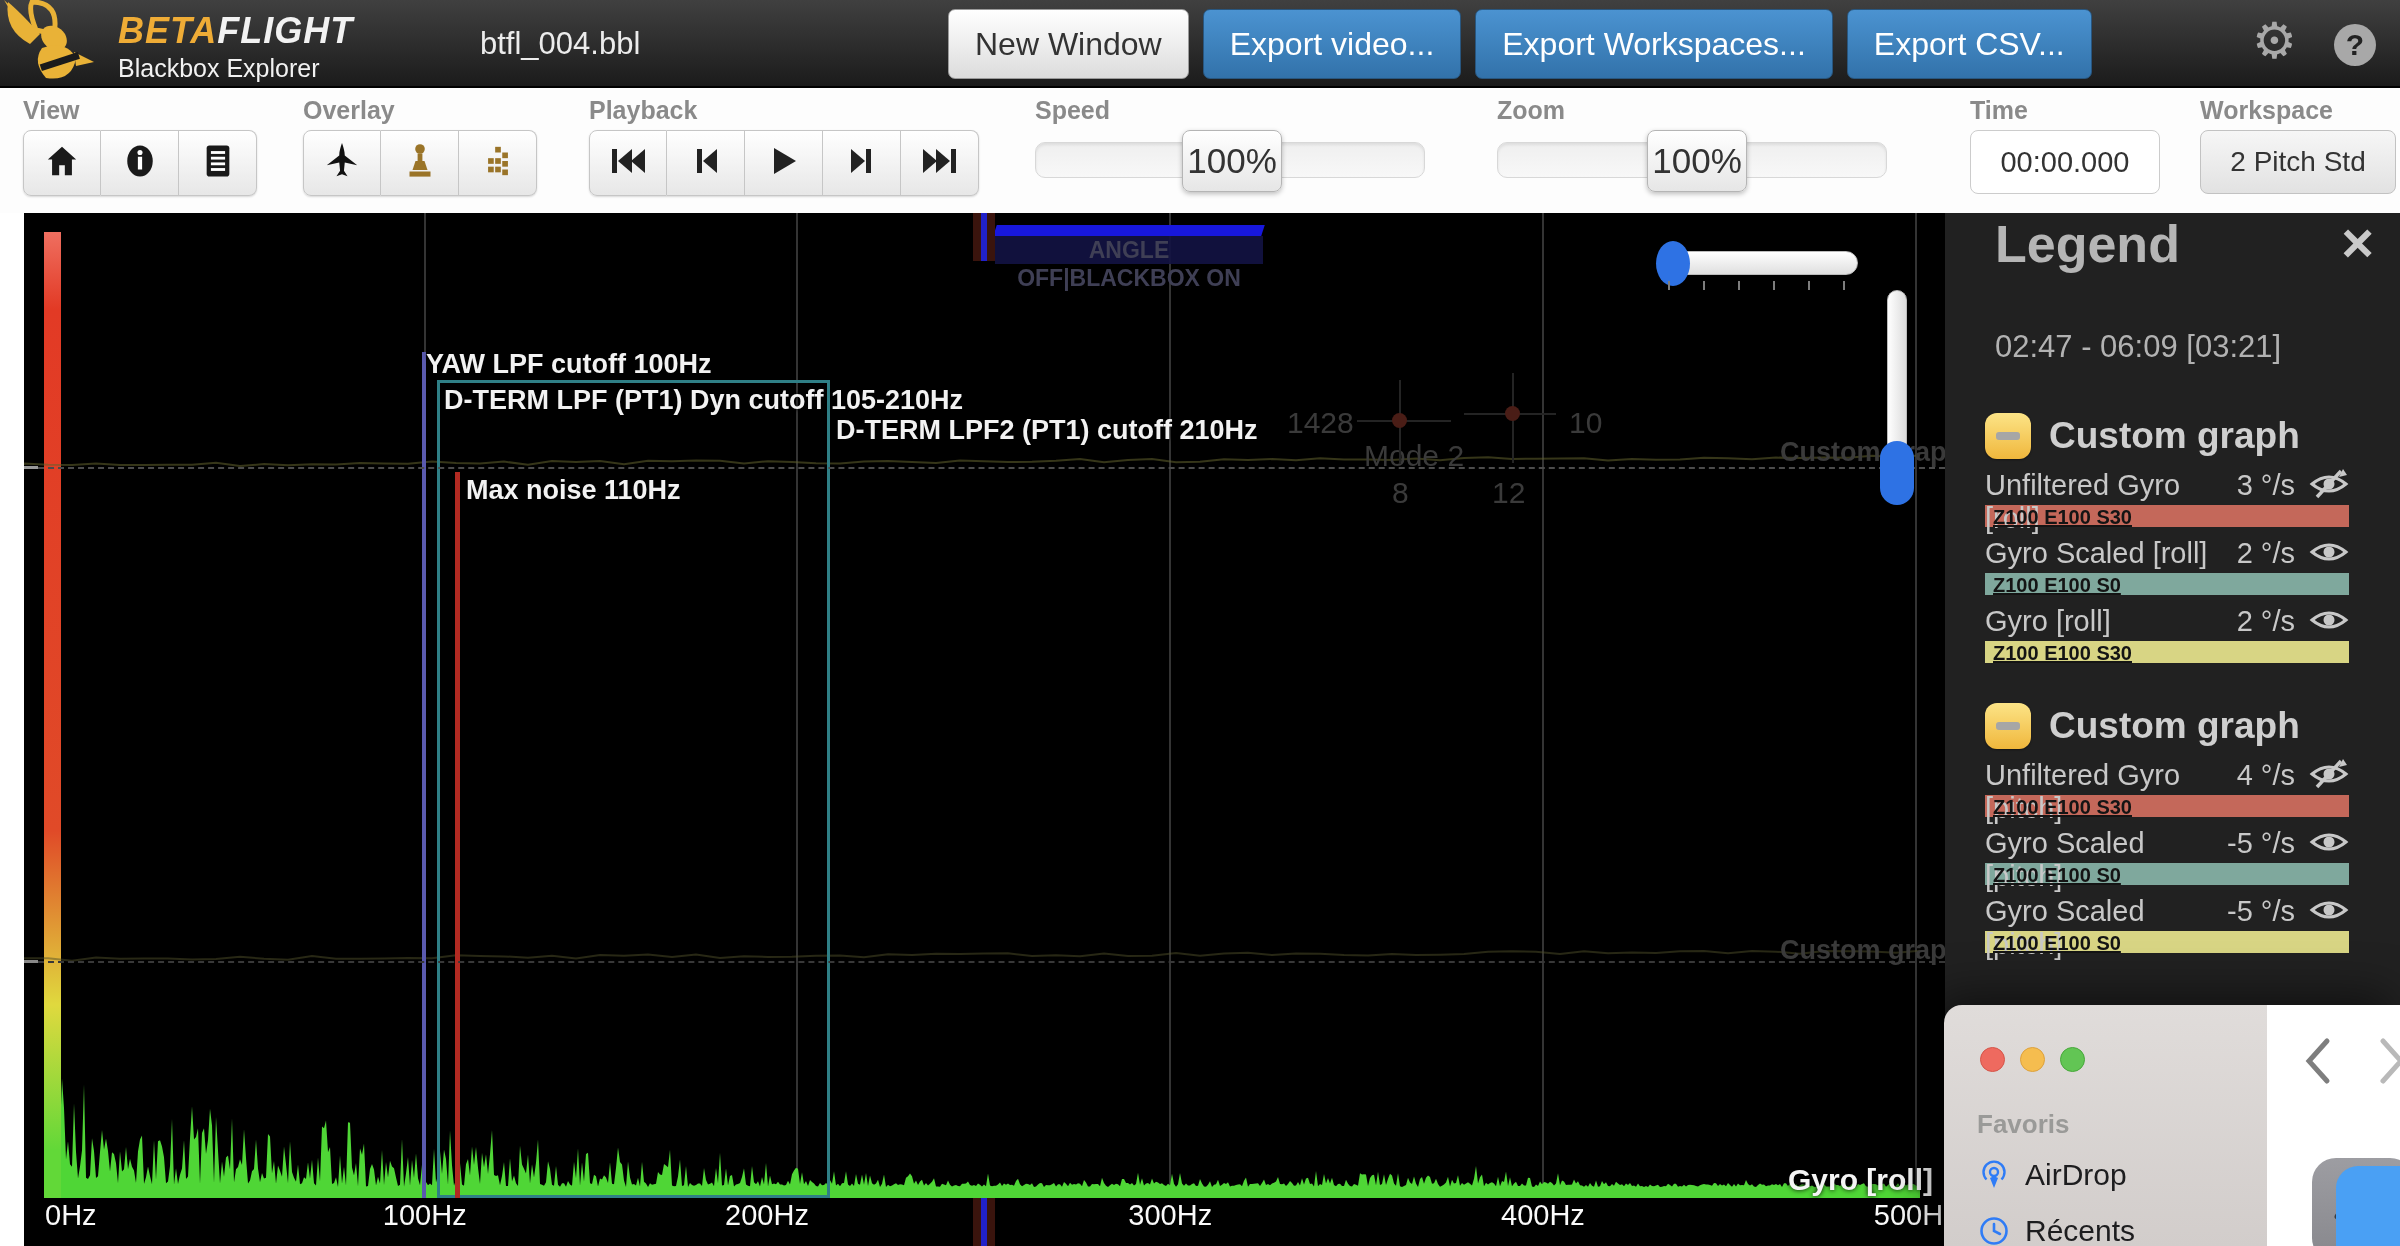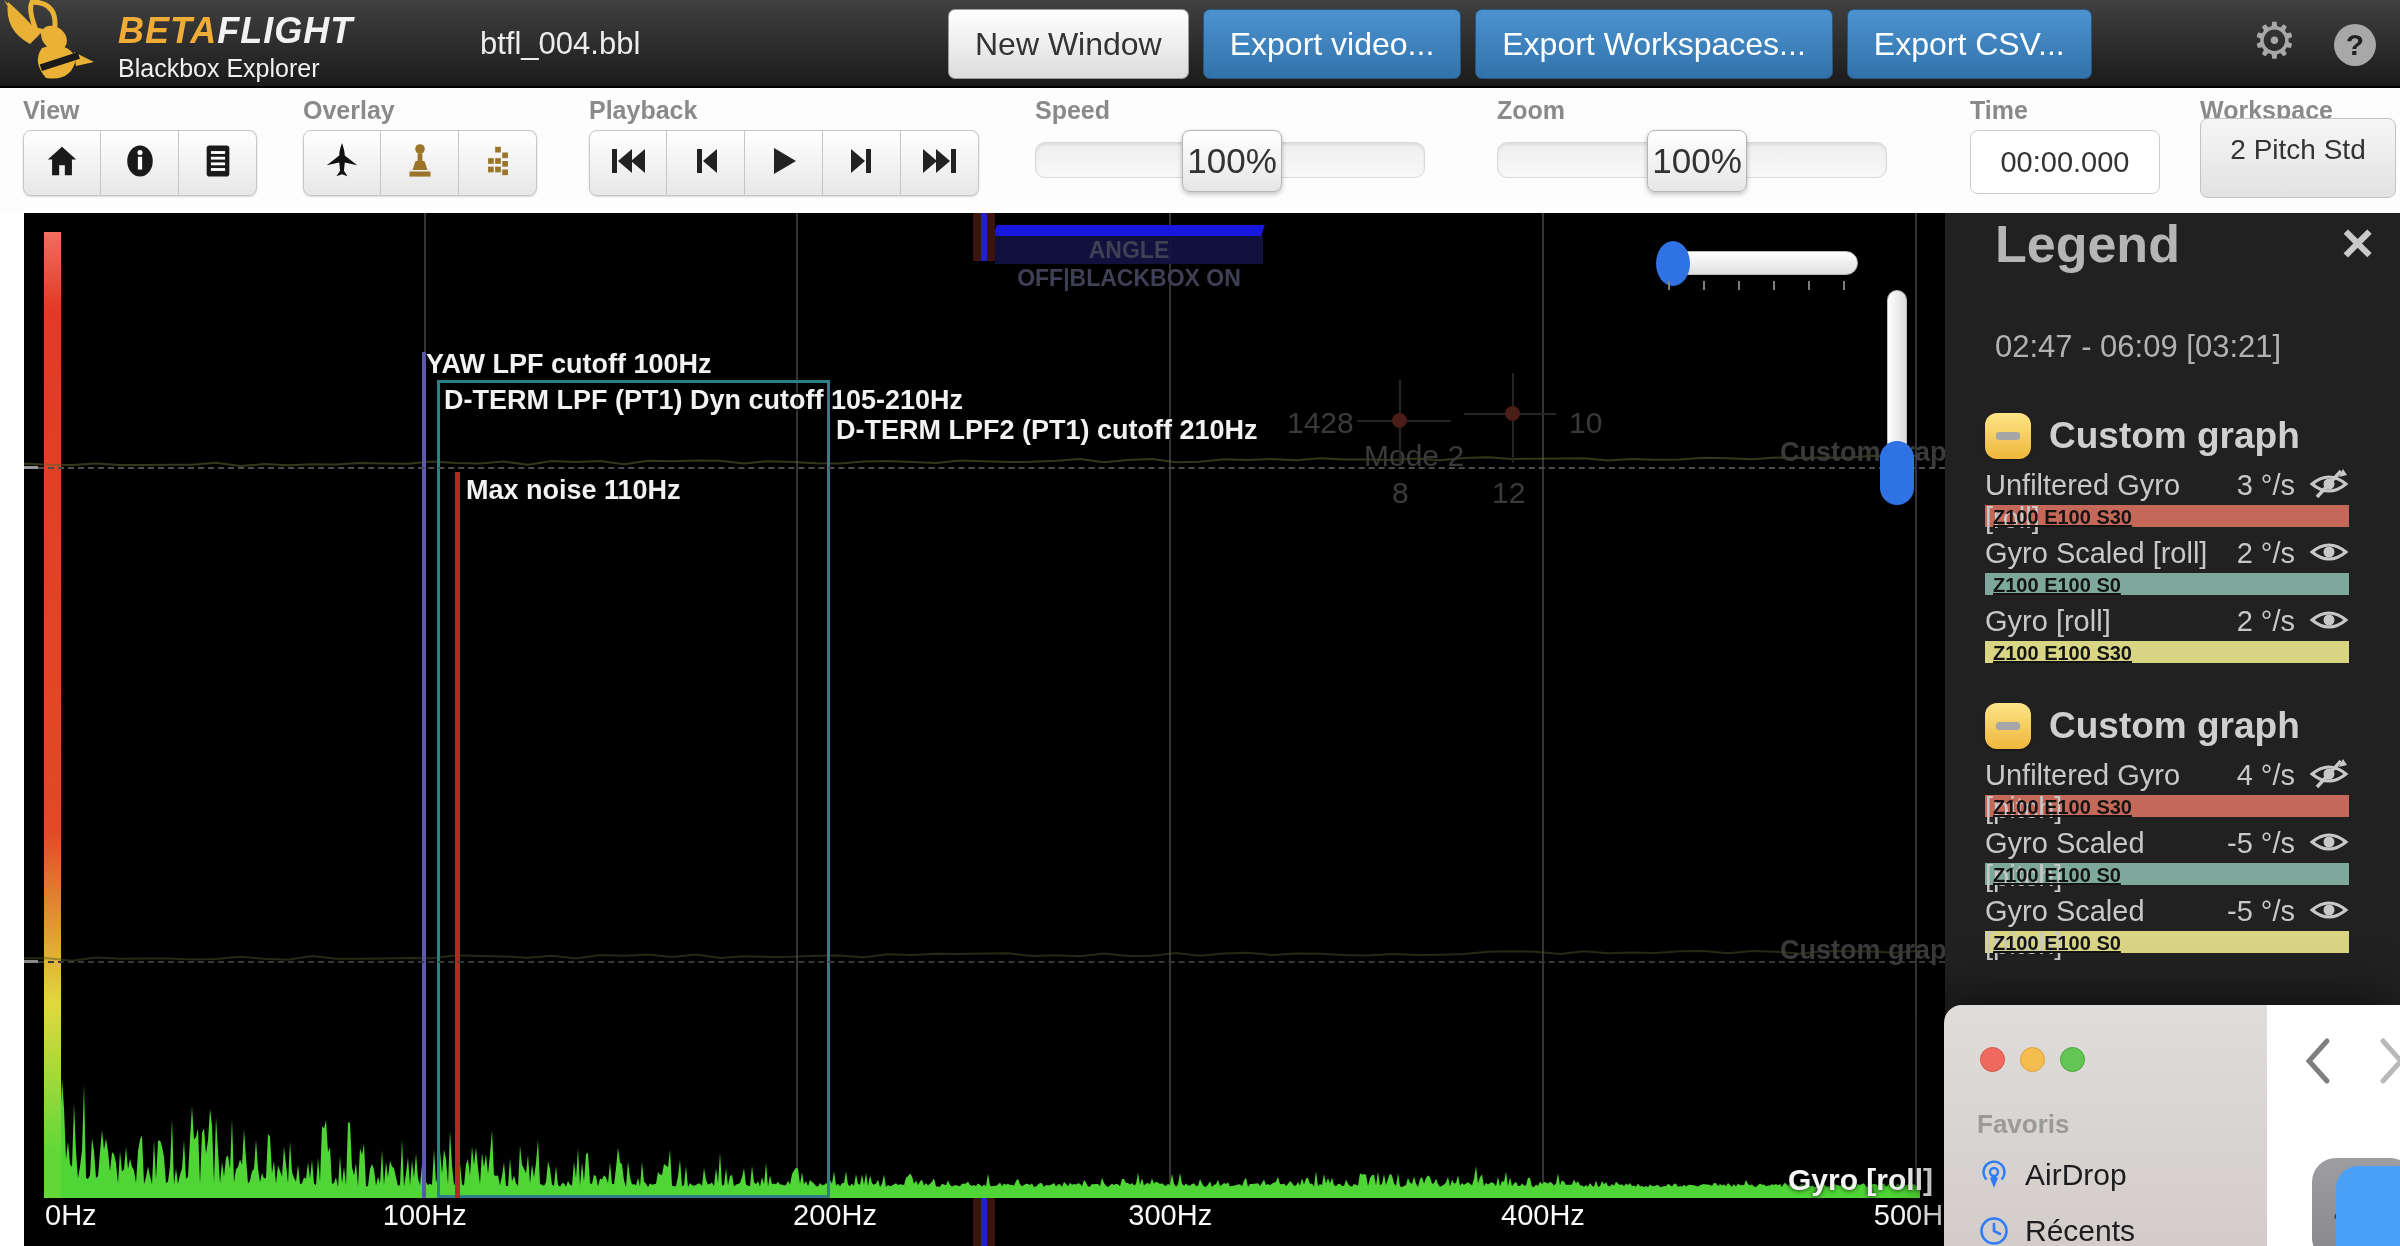--- a/index.html
+++ b/index.html
@@ -40,21 +40,21 @@
   .slider-track { position:absolute; top:54px; height:36px; border-radius:10px;
                   background:linear-gradient(#efefef,#f8f8f8); border:1px solid #d8d8d8;
                   box-shadow:inset 0 2px 3px rgba(0,0,0,.08); }
   .slider-handle { position:absolute; top:42px; width:100px; height:62px; border-radius:8px;
                    background:linear-gradient(#ffffff,#e6e6e6); border:1px solid #b5b5b5;
                    box-shadow:0 2px 5px rgba(0,0,0,.25); text-align:center; line-height:60px;
                    font-size:35px; color:#333; cursor:ew-resize; }
   .time-field { position:absolute; top:42px; width:190px; height:64px; background:#fff;
                 border:1px solid #ccc; border-radius:8px; text-align:center; line-height:62px;
                 font-size:29px; color:#333; }
-  .ws-select { position:absolute; top:30px; width:196px; height:80px;
+  .ws-select { position:absolute; top:42px; width:196px; height:64px;
                background:linear-gradient(#f6f6f6,#e2e2e2); border:1px solid #c2c2c2;
                border-radius:8px; text-align:center; line-height:62px; font-size:28px; color:#333; cursor:pointer; }
 
   
   .graph { position:absolute; left:24px; top:213px; width:1921px; height:1033px;
            background:#000; overflow:hidden; }
   .gridline { position:absolute; top:0; width:2px; height:985px; background:#343434; }
   .axis-label { position:absolute; top:986px; font-size:29px; font-weight:normal; color:#fafafa;
                 text-shadow:0 0 5px #000,0 0 3px #000; }
   .annot { position:absolute; font-size:27px; font-weight:bold; color:#f2f2f2;
@@ -351,21 +351,21 @@
       <div class="hslider-tick" style="left: 1749px;"></div>
       <div class="hslider-tick" style="left: 1784px;"></div>
       <div class="hslider-tick" style="left: 1819px;"></div>
     </div>
   <div class="vslider-track"></div>
   <div class="vslider-handle"></div>
 
   <div id="axis-labels">
       <div class="axis-label" style="left: 21px;">0Hz</div>
       <div class="axis-label" style="left: 400.74px; transform: translateX(-50%);">100Hz</div>
-      <div class="axis-label" style="left: 811px; transform: translateX(-50%);">200Hz</div>
+      <div class="axis-label" style="left: 743px; transform: translateX(-50%);">200Hz</div>
       <div class="axis-label" style="left: 1146.22px; transform: translateX(-50%);">300Hz</div>
       <div class="axis-label" style="left: 1518.96px; transform: translateX(-50%);">400Hz</div>
       <div class="axis-label" style="left: 1891.7px; transform: translateX(-50%);">500Hz</div>
     </div>
 </div>
 
 <div class="legend">
   <div class="legend-close">×</div>
   <div class="legend-title">Legend</div>
   <div class="legend-range">02:47 - 06:09 [03:21]</div>

